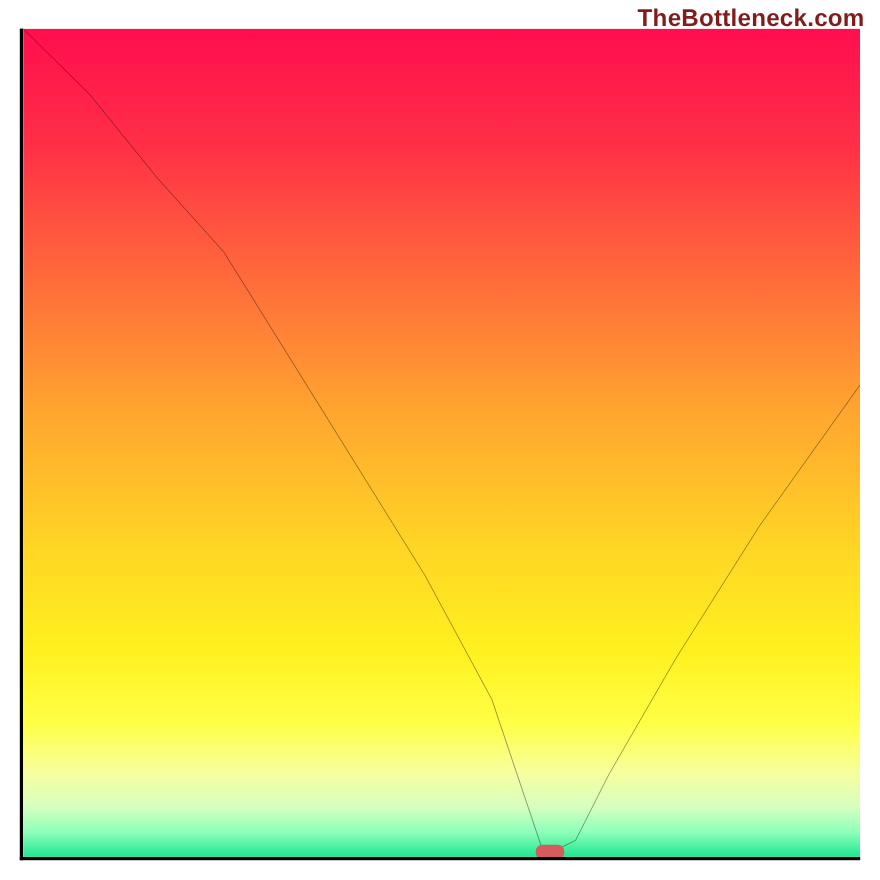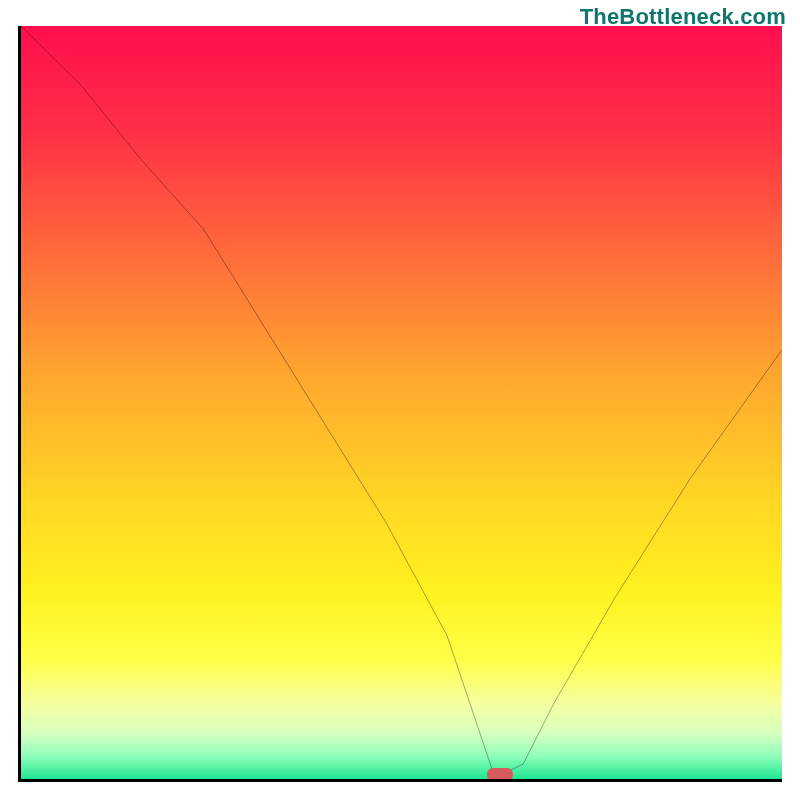--- a/index.html
+++ b/index.html
@@ -14,21 +14,21 @@
     position: relative;
     width: 800px;
     height: 800px;
   }
   .watermark {
     position: absolute;
     top: 4px;
     right: 14px;
     font-size: 22px;
     font-weight: 600;
-    color: #0f766e;
+    color: #7f1d1d;
     letter-spacing: 0.2px;
     text-align: right;
   }
   .plot-frame {
     position: absolute;
     left: 18px;
     top: 26px;
     width: 764px;
     height: 756px;
     border-left: 3px solid #000;

